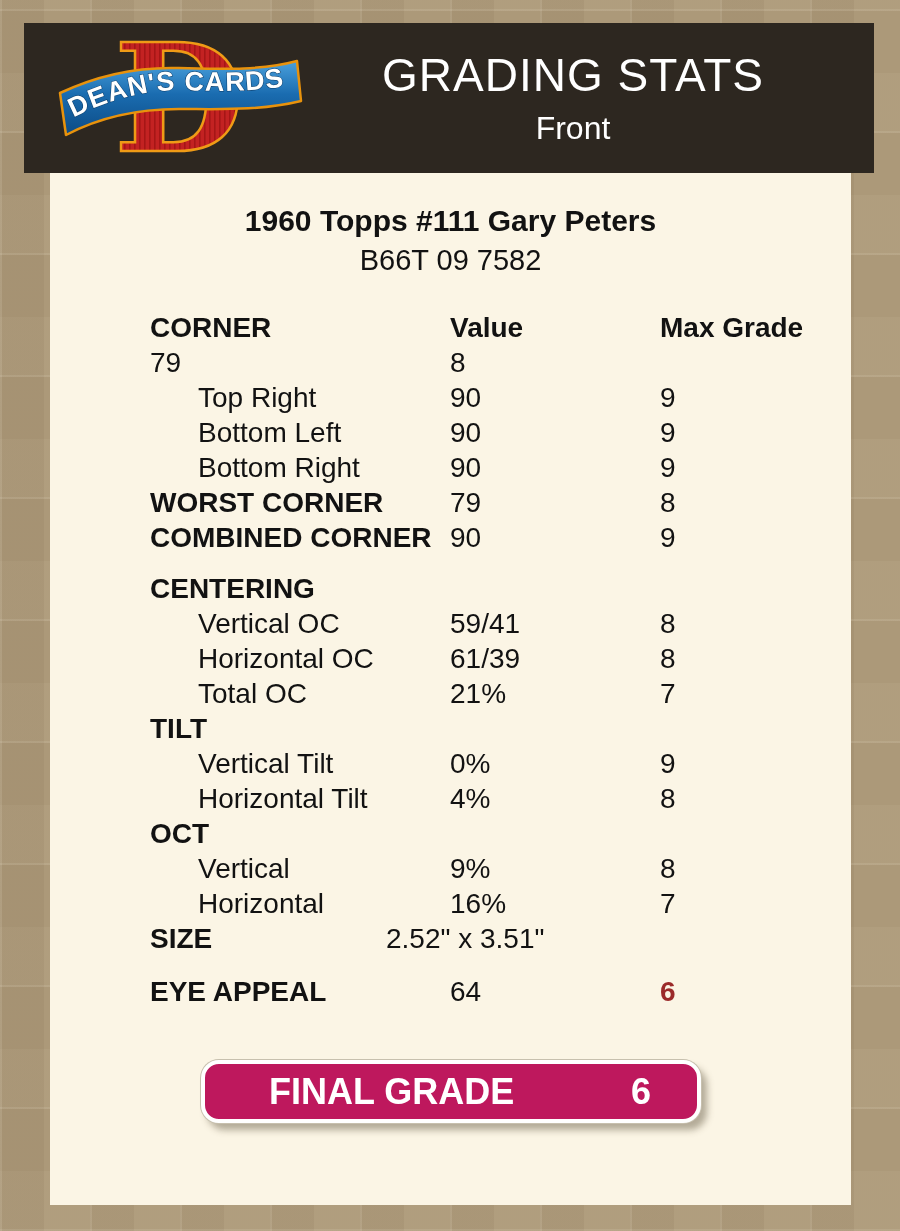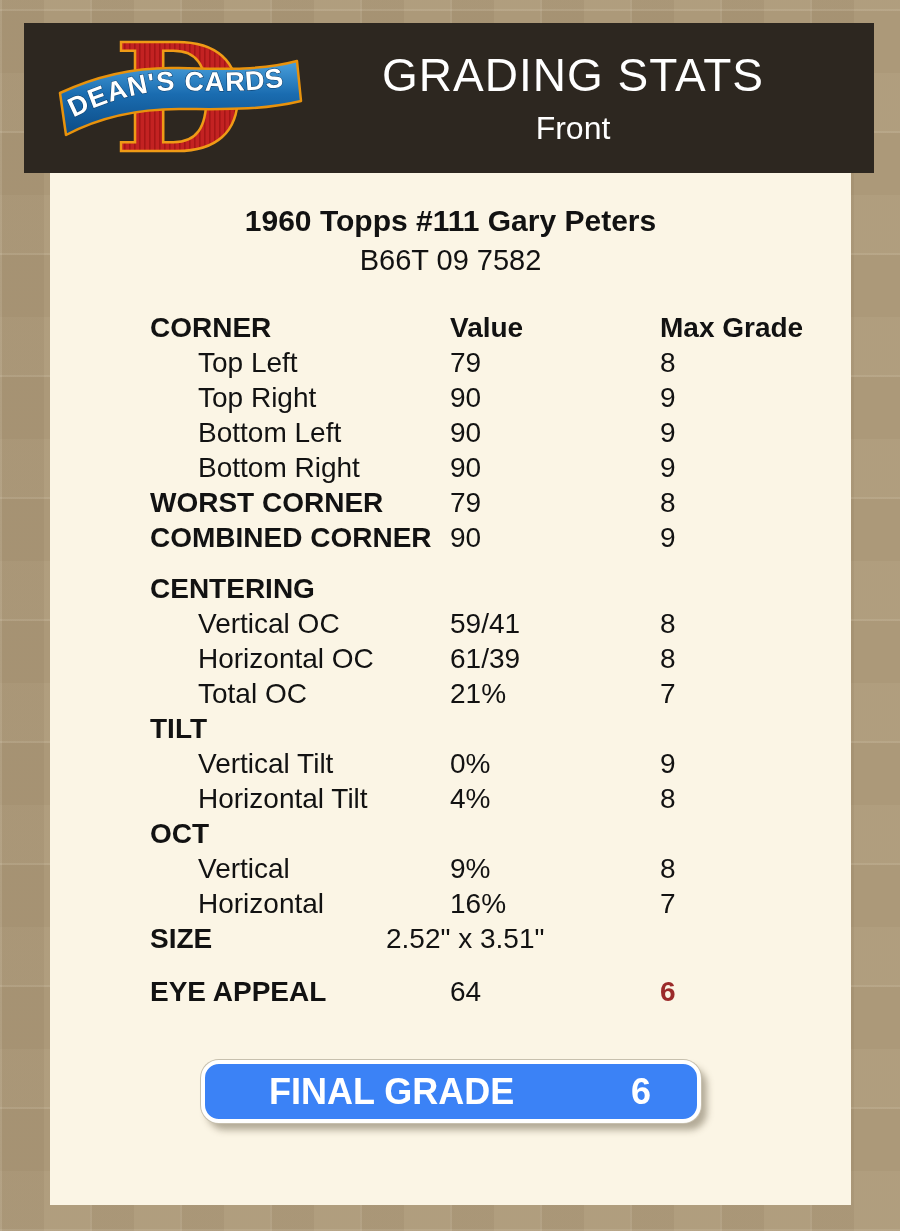--- a/index.html
+++ b/index.html
@@ -42,21 +42,21 @@
   .row .value, .row .grade { text-align: left; white-space: nowrap; }
   .row.item .label { padding-left: 48px; }
   .row.bold .label, .row.section .label { font-weight: bold; }
   .row.header-row .label, .row.header-row .value, .row.header-row .grade { font-weight: bold; }
   .gap-top { margin-top: 16px; }
   .gap-top-lg { margin-top: 18px; }
   .value.shift { transform: translateX(-64px); }
   .grade.red { color: #9b2a2a; font-weight: bold; }
   .final-grade-btn {
     position: absolute; left: 151px; top: 887px; width: 500px; height: 63px;
-    background: #3b82f6; border: 4px solid #ffffff; border-radius: 18px;
+    background: #be185d; border: 4px solid #ffffff; border-radius: 18px;
     box-shadow: 0 0 0 1px #c7c0ae, 6px 7px 7px rgba(92,80,58,0.45);
     display: flex; align-items: center; justify-content: space-between;
     padding: 0 46px 0 64px; color: #ffffff; font-size: 36px; font-weight: bold;
     cursor: pointer;
   }
 </style>
 </head>
 <body>
 
 <div class="collage"></div>
@@ -94,21 +94,20 @@
   <div class="card-serial">B66T 09 7582</div>
 
   <div class="stats">
     <div class="row header-row">
       <div class="label">CORNER</div>
       <div class="value">Value</div>
       <div class="grade">Max Grade</div>
     </div>
 
     <div class="row item">
-      <div class="label">Top Left</div>
       <div class="value">79</div>
       <div class="grade">8</div>
     </div>
     <div class="row item">
       <div class="label">Top Right</div>
       <div class="value">90</div>
       <div class="grade">9</div>
     </div>
     <div class="row item">
       <div class="label">Bottom Left</div>

